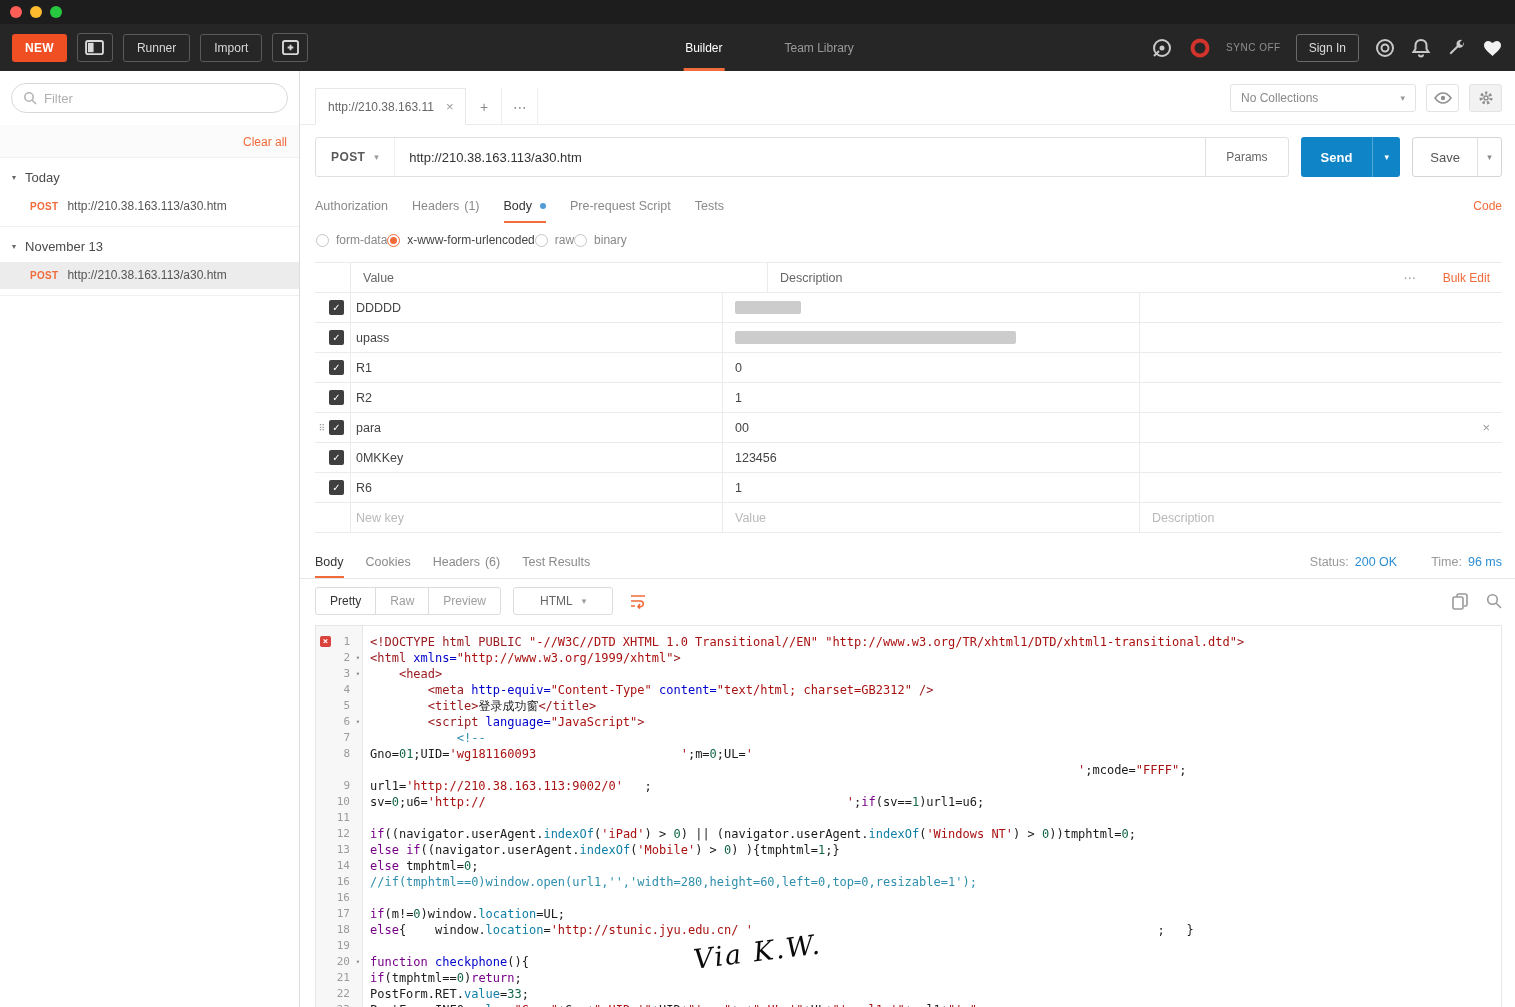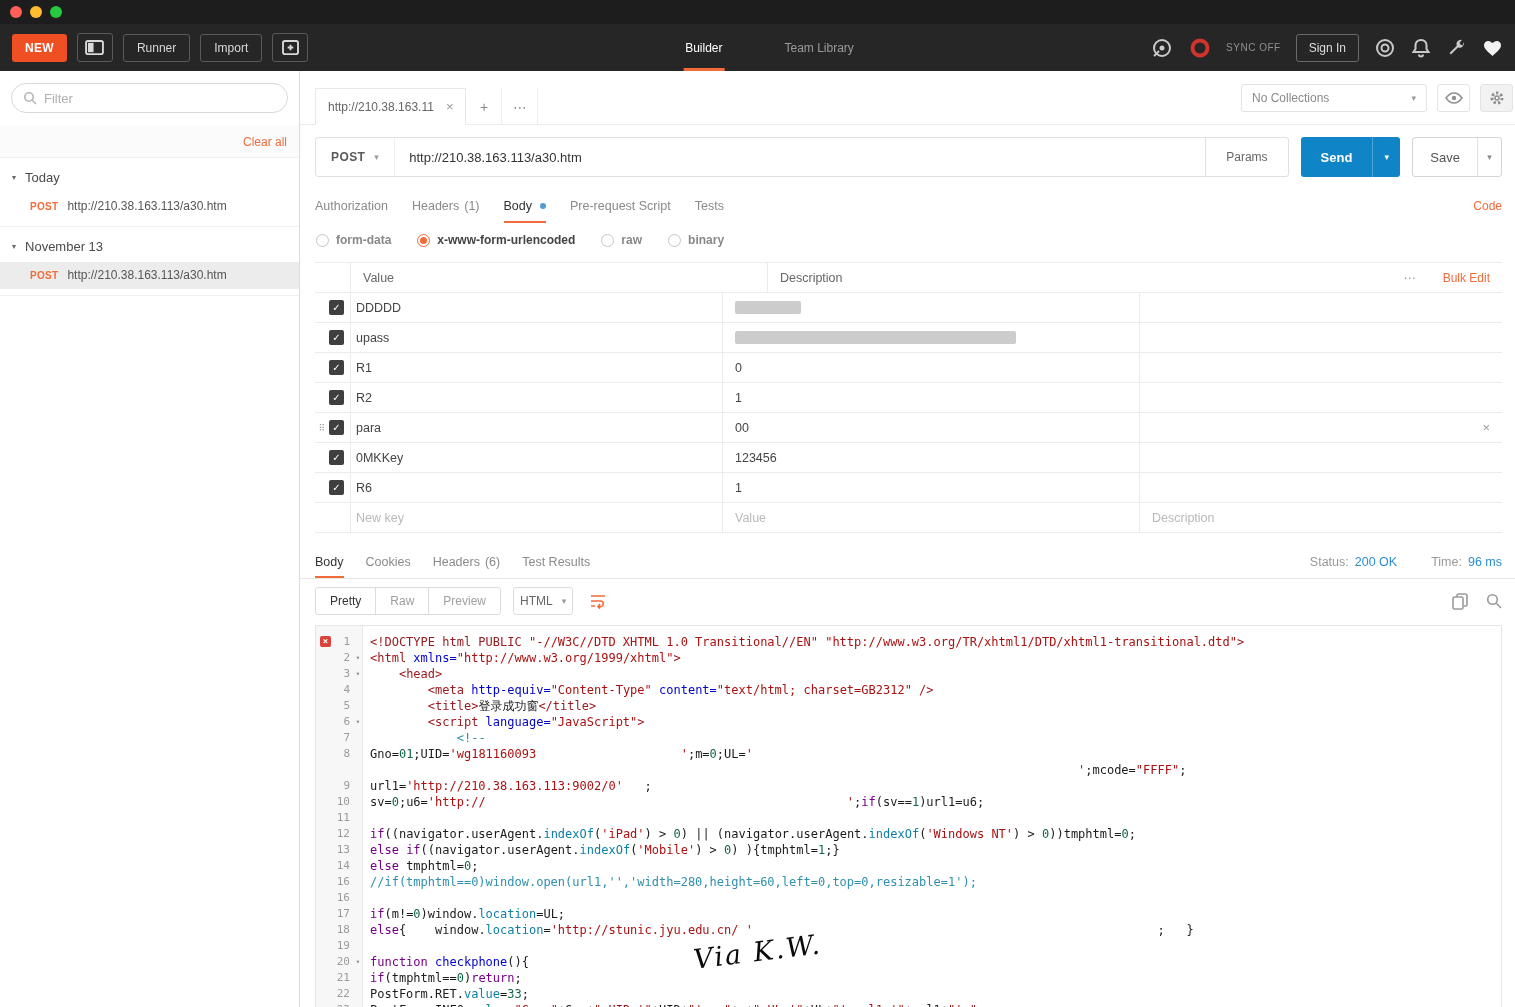--- a/index.html
+++ b/index.html
@@ -44,21 +44,21 @@
   .clearlink { color:#f26b3a; font-size:12px; }
   .histsection { border-bottom:1px solid #f0f0f0; padding-bottom:6px; }
   .histtitle { display:flex; align-items:center; gap:9px; padding:12px 12px 8px; font-size:13px; color:#4a4a4a; }
   .tri { font-size:8px; color:#666; }
   .histitem { display:flex; align-items:baseline; gap:9px; padding:6px 12px 7px 30px; }
   .histitem.selected { background:#ececec; }
   .hmethod { color:#f26b3a; font-size:10px; font-weight:bold; letter-spacing:.3px; }
   .hurl { color:#555; font-size:12px; white-space:nowrap; overflow:hidden; text-overflow:ellipsis; }
 
   
-  .tabstrip { height:54px; border-bottom:1px solid #ebebeb; display:flex; padding:0 2px 0 15px; background:#fff; }
+  .tabstrip { height:54px; border-bottom:1px solid #ebebeb; display:flex; padding:0 13px 0 15px; background:#fff; }
   .tsleft { display:flex; align-items:flex-end; }
   .reqtab { height:37px; margin-bottom:-1px; border:1px solid #e8e8e8; border-bottom:1px solid #fff; background:#fff; display:flex; align-items:center; gap:12px; padding:0 12px; font-size:12px; color:#666; }
   .tabx { color:#9a9a9a; font-size:13px; }
   .tsbtn { height:37px; margin-bottom:-1px; width:36px; display:flex; align-items:center; justify-content:center; color:#8a8a8a; font-size:14px; border-right:1px solid #eee; }
   .tsright { margin-left:auto; align-self:center; display:flex; align-items:center; gap:10px; }
   .envsel { width:186px; height:28px; border:1px solid #e3e3e3; border-radius:3px; background:#fff; display:flex; align-items:center; justify-content:space-between; padding:0 10px; font-size:12px; color:#8a8a8a; }
   .minibtn { width:33px; height:28px; border:1px solid #e3e3e3; border-radius:3px; display:flex; align-items:center; justify-content:center; background:#fff; }
   .minibtn.gray { background:#f2f2f2; }
   .chev { color:#9a9a9a; font-size:9px; }
 
@@ -77,21 +77,21 @@
 
   
   .reqtabs { height:34px; display:flex; align-items:stretch; gap:24px; padding:0 13px 0 15px; font-size:12.5px; color:#8a8a8a; }
   .rtab { display:flex; align-items:center; gap:5px; position:relative; }
   .rtab.active { color:#333; }
   .rtab.active::after { content:""; position:absolute; left:0; right:0; bottom:0; height:2px; background:#f26b3a; }
   .bluedot { width:6px; height:6px; border-radius:50%; background:#539bd3; margin-left:3px; }
   .codelink { margin-left:auto; display:flex; align-items:center; color:#f26b3a; font-size:12px; }
 
   
-  .radiorow { height:34px; display:flex; align-items:center; gap:26px; padding:0 13px 0 16px; font-size:12px; color:#888;font-weight:bold; }
+  .radiorow { height:34px; display:flex; align-items:center; padding:0 13px 0 16px; font-size:12px; color:#888; }
   .radioitem { display:flex; align-items:center; gap:7px; }
   .radioitem .lbl.sel { color:#444; }
   .rad { width:13px; height:13px; border-radius:50%; border:1px solid #c6c6c6; display:inline-flex; }
   .rad.sel { border-color:#f26b3a; }
   .rad.sel::after { content:""; width:7px; height:7px; border-radius:50%; background:#f26b3a; margin:auto; }
 
   
   .kvtable { margin:5px 13px 0 15px; border-top:1px solid #ebebeb; }
   .kv-row, .kv-head { display:flex; height:30px; border-bottom:1px solid #ebebeb; align-items:stretch; font-size:12.5px; color:#444; }
   .kv-g { width:36px; flex:none; display:flex; align-items:center; gap:2px; padding-left:2px; border-right:1px solid #ebebeb; }
@@ -114,21 +114,21 @@
   .resptabs { height:34px; display:flex; align-items:stretch; gap:22px; padding:0 13px 0 15px; font-size:12.5px; color:#8a8a8a; border-bottom:1px solid #e6e6e6; }
   .statusgrp { margin-left:auto; display:flex; align-items:center; gap:6px; font-size:12.5px; }
   .stlabel { color:#999; }
   .stvalue { color:#2d8ed3; }
   .statusgrp .gap { width:22px; }
   .resptoolbar { padding:8px 13px 8px 15px; display:flex; align-items:center; gap:12px; }
   .seggrp { display:flex; border:1px solid #dcdcdc; border-radius:3px; overflow:hidden; height:28px; }
   .seg { padding:0 14px; display:flex; align-items:center; font-size:12px; color:#9e9e9e; border-right:1px solid #dcdcdc; }
   .seg:last-child { border-right:none; }
   .seg.active { color:#333; }
-  .langsel { height:28px; border:1px solid #dcdcdc; border-radius:3px; display:flex; align-items:center; gap:9px; padding:0 6px; font-size:12px; color:#666; }
+  .langsel { height:28px; border:1px solid #dcdcdc; border-radius:3px; display:flex; align-items:center; gap:9px; padding:0 26px; font-size:12px; color:#666; }
   .wrapbtn { width:26px; height:26px; display:flex; align-items:center; justify-content:center; }
   .tbright { margin-left:auto; display:flex; align-items:center; gap:18px; }
 
   
   .codebox { flex:1; margin:2px 13px 0 15px; border:1px solid #e6e6e6; border-bottom:none; overflow:hidden; background:#fff; position:relative;
              font-family:"DejaVu Sans Mono","Liberation Mono",monospace; font-size:12px; line-height:16px; padding-top:8px; }
   .codebox::before { content:""; position:absolute; left:0; top:0; bottom:0; width:46px; background:#f7f7f7; border-right:1px solid #e8e8e8; }
   .cl { display:flex; position:relative; z-index:1; }
   .ln { width:46px; flex:none; position:relative; text-align:right; padding-right:12px; color:#9b9b9b; font-size:11px; }
   .err { position:absolute; left:4px; top:2px; width:11px; height:11px; background:#d9433b; color:#fff; border-radius:2px; font-size:9px; line-height:11px; text-align:center; font-weight:bold; }

